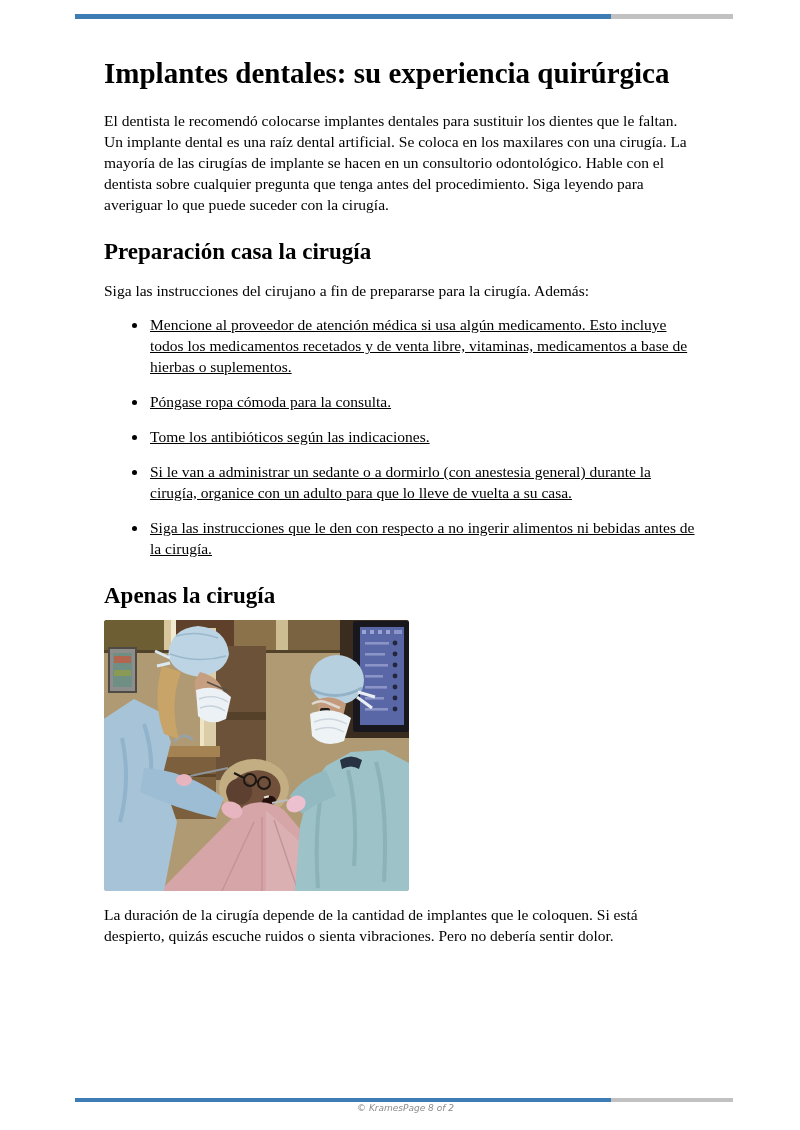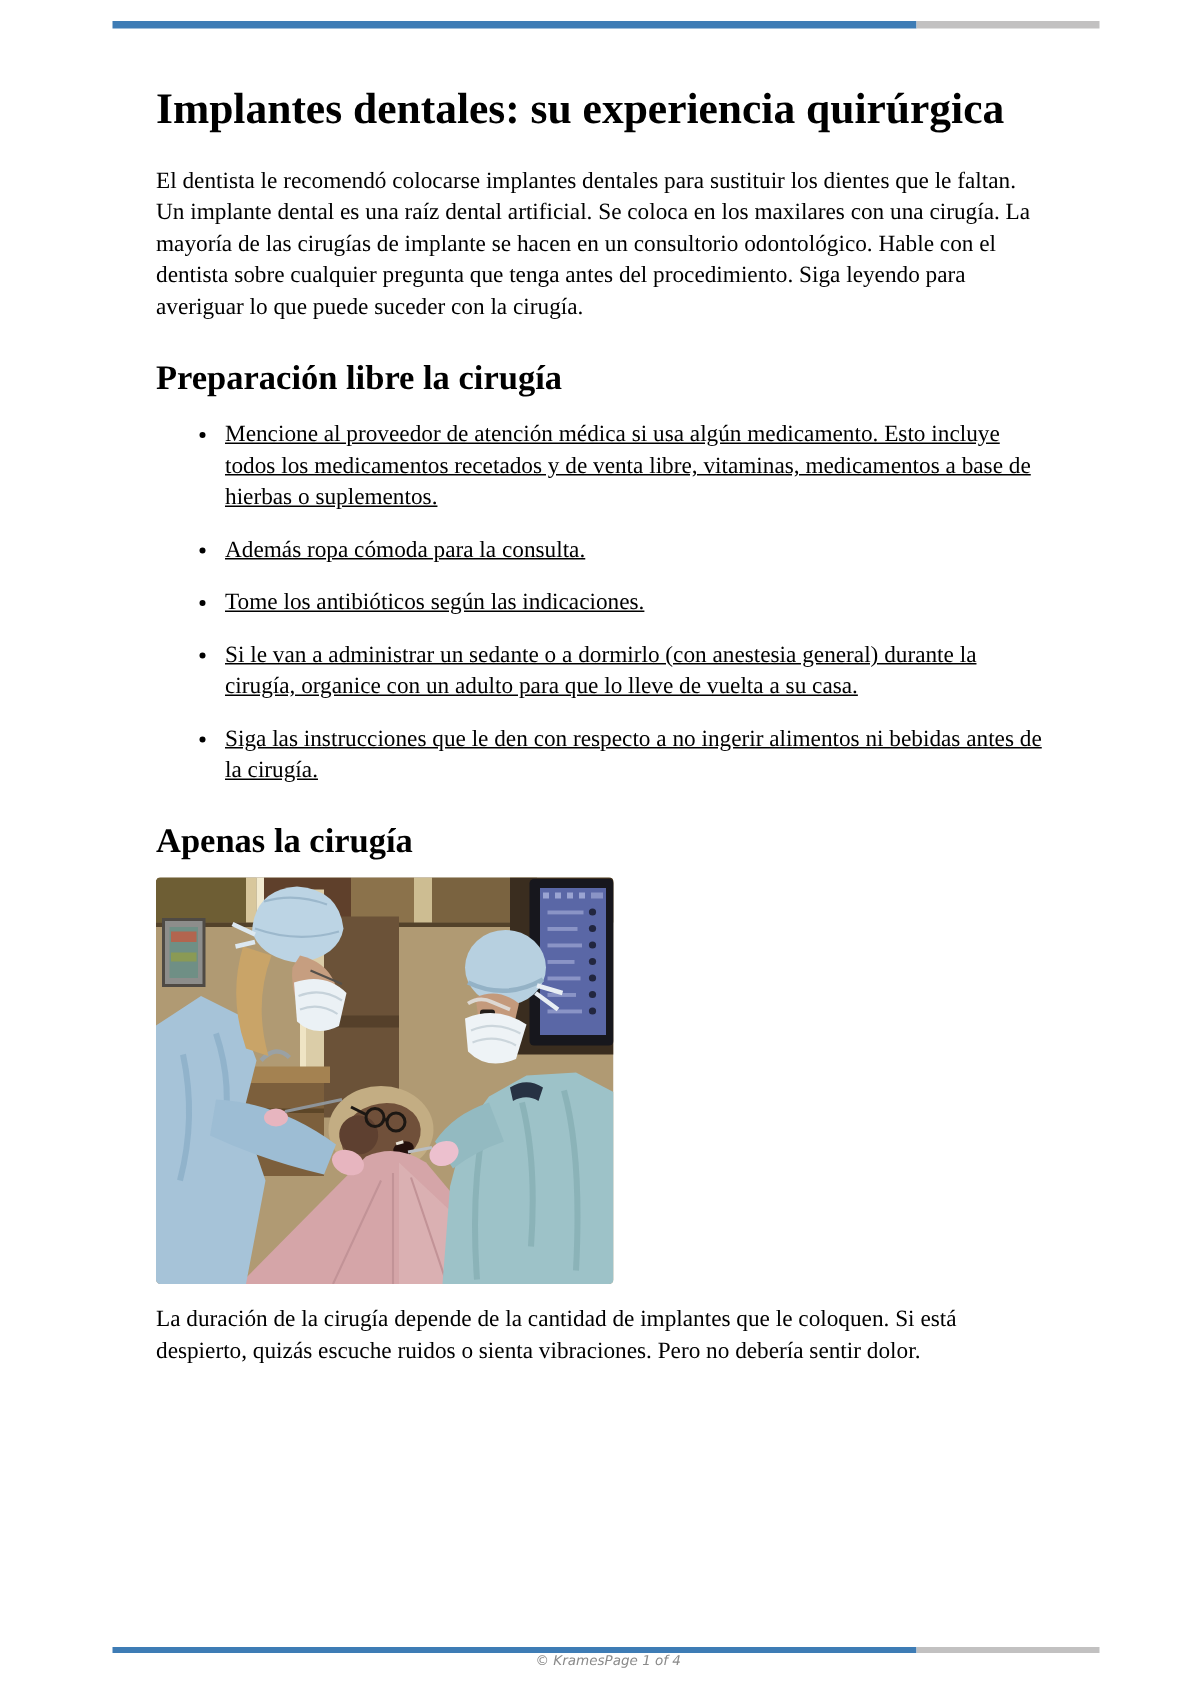--- a/index.html
+++ b/index.html
@@ -91,26 +91,27 @@
     <div class="seg-blue"></div>
     <div class="seg-gray"></div>
   </div>
 
   <div class="content">
 
     <h1 class="doc-title">Implantes dentales: su experiencia quirúrgica</h1>
 
     <p class="body-text">El dentista le recomendó colocarse implantes dentales para sustituir los dientes que le faltan. Un implante dental es una raíz dental artificial. Se coloca en los maxilares con una cirugía. La mayoría de las cirugías de implante se hacen en un consultorio odontológico. Hable con el dentista sobre cualquier pregunta que tenga antes del procedimiento. Siga leyendo para averiguar lo que puede suceder con la cirugía.</p>
 
-    <h2 class="section-heading">Preparación libre la cirugía</h2>
-
+    <h2 class="section-heading">Preparación casa la cirugía</h2>
+
+    <p class="body-text lead">Siga las instrucciones del cirujano a fin de prepararse para la cirugía. Además:</p>
 
     <ul class="bullets">
       <li>Mencione al proveedor de atención médica si usa algún medicamento. Esto incluye todos los medicamentos recetados y de venta libre, vitaminas, medicamentos a base de hierbas o suplementos.</li>
-      <li>Además ropa cómoda para la consulta.</li>
+      <li>Póngase ropa cómoda para la consulta.</li>
       <li>Tome los antibióticos según las indicaciones.</li>
       <li>Si le van a administrar un sedante o a dormirlo (con anestesia general) durante la cirugía, organice con un adulto para que lo lleve de vuelta a su casa.</li>
       <li>Siga las instrucciones que le den con respecto a no ingerir alimentos ni bebidas antes de la cirugía.</li>
     </ul>
 
     <h2 class="section-heading">Apenas la cirugía</h2>
 
     <figure class="photo" role="img" aria-label="Dos profesionales con gorros, mascarillas y batas quirúrgicas realizando una cirugía dental a un paciente recostado">
       <svg viewBox="0 0 305 271" xmlns="http://www.w3.org/2000/svg">
 
@@ -233,16 +234,16 @@
 
   </div>
 
   <div class="rule bottom">
     <div class="seg-blue"></div>
     <div class="seg-gray"></div>
   </div>
 
   <div class="footer-row">
     <span class="left">© Krames</span>
-    <span class="right">Page 1 of 4</span>
+    <span class="right">Page 8 of 2</span>
   </div>
 
 </div>
 
 </body></html>

